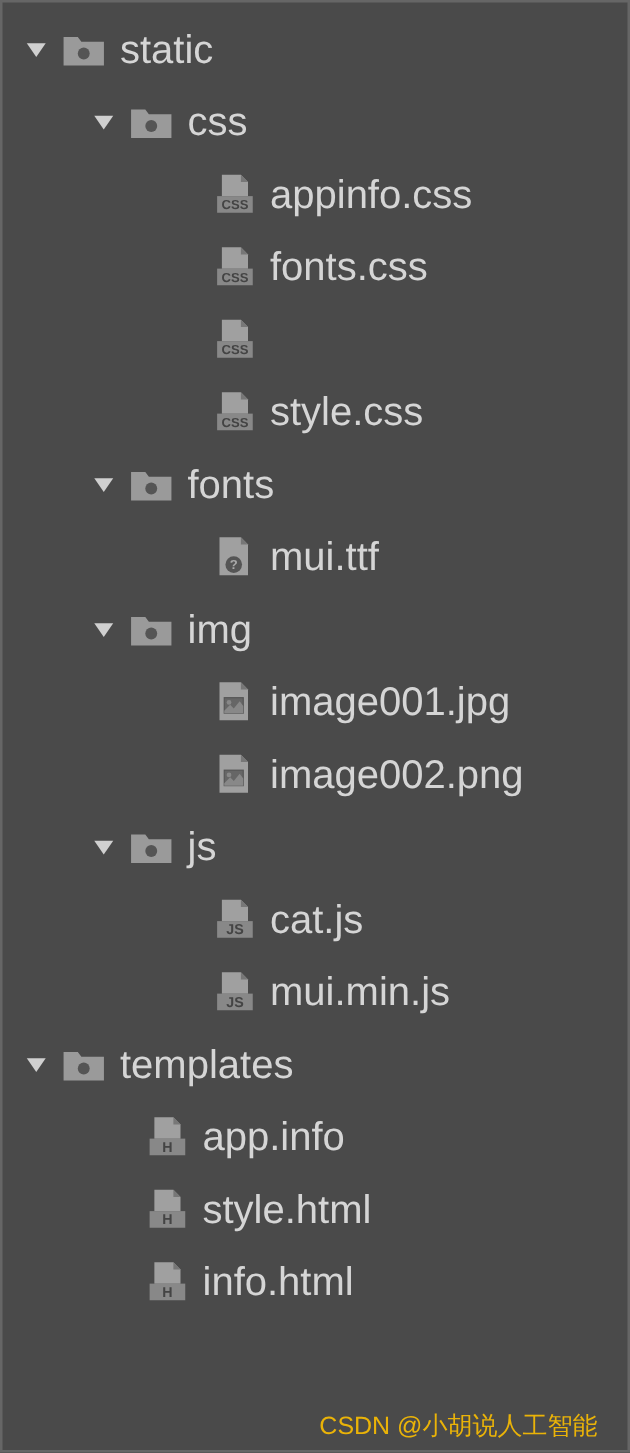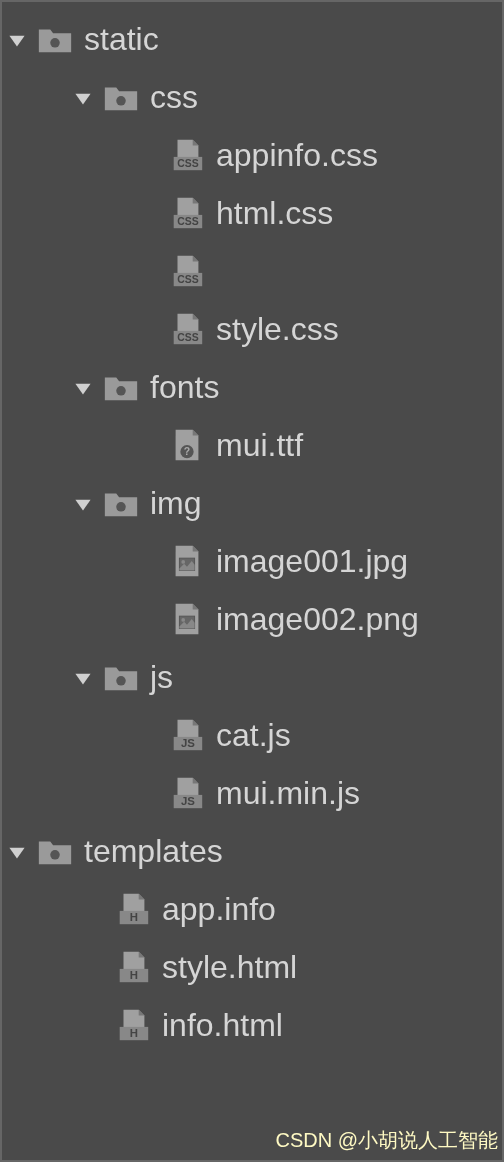--- a/index.html
+++ b/index.html
@@ -22,21 +22,21 @@
       padding: 8px 0 0 0;
     }
     .row {
       display: flex;
       align-items: center;
       height: 58px;
       padding-left: 8px;
       white-space: nowrap;
       cursor: pointer;
     }
-    .indent-0 { padding-left: 2px; }
+    .indent-0 { padding-left: 14px; }
     .indent-1 { padding-left: 68px; }
     .indent-2 { padding-left: 122px; }
     .indent-1.file { padding-left: 112px; }
     .indent-2.file { padding-left: 166px; }
     .chevron {
       width: 26px;
       height: 26px;
       margin-right: 6px;
       flex-shrink: 0;
     }
@@ -58,23 +58,23 @@
       width: 100%;
       height: 100%;
     }
     .label {
       font-size: 32px;
       color: #d5d5d5;
     }
     .watermark {
       position: absolute;
       bottom: 6px;
-      right: 4px;
+      right: 24px;
       font-size: 20px;
-      color: #fef9c3;
+      color: #eab308;
       font-family: "Microsoft YaHei", sans-serif;
     }
   </style>
 </head>
 <body>
 
 <div class="tree" id="tree-container">
     <div class="row indent-0">
       <span class="chevron"><svg viewBox="0 0 24 24">
           <path d="M5 8 L12 18 L19 8 Z"></path>
@@ -112,21 +112,21 @@
     </div>
     <div class="row indent-2 file">
       <span class="icon">
         <svg viewBox="0 0 40 40">
           <path fill="#a0a0a0" d="M10 4 L26 4 L32 10 L32 22 L10 22 Z"></path>
           <path fill="#777" d="M26 4 L26 10 L32 10 Z"></path>
           <rect x="6" y="22" width="30" height="14" fill="#888"></rect>
           <text x="21" y="33" font-size="11" fill="#444" text-anchor="middle" font-family="Arial" font-weight="bold">CSS</text>
         </svg>
       </span>
-      <span class="label">html.css</span>
+      <span class="label">fonts.css</span>
     </div>
     <div class="row indent-2 file">
       <span class="icon">
         <svg viewBox="0 0 40 40">
           <path fill="#a0a0a0" d="M10 4 L26 4 L32 10 L32 22 L10 22 Z"></path>
           <path fill="#777" d="M26 4 L26 10 L32 10 Z"></path>
           <rect x="6" y="22" width="30" height="14" fill="#888"></rect>
           <text x="21" y="33" font-size="11" fill="#444" text-anchor="middle" font-family="Arial" font-weight="bold">CSS</text>
         </svg>
       </span>

